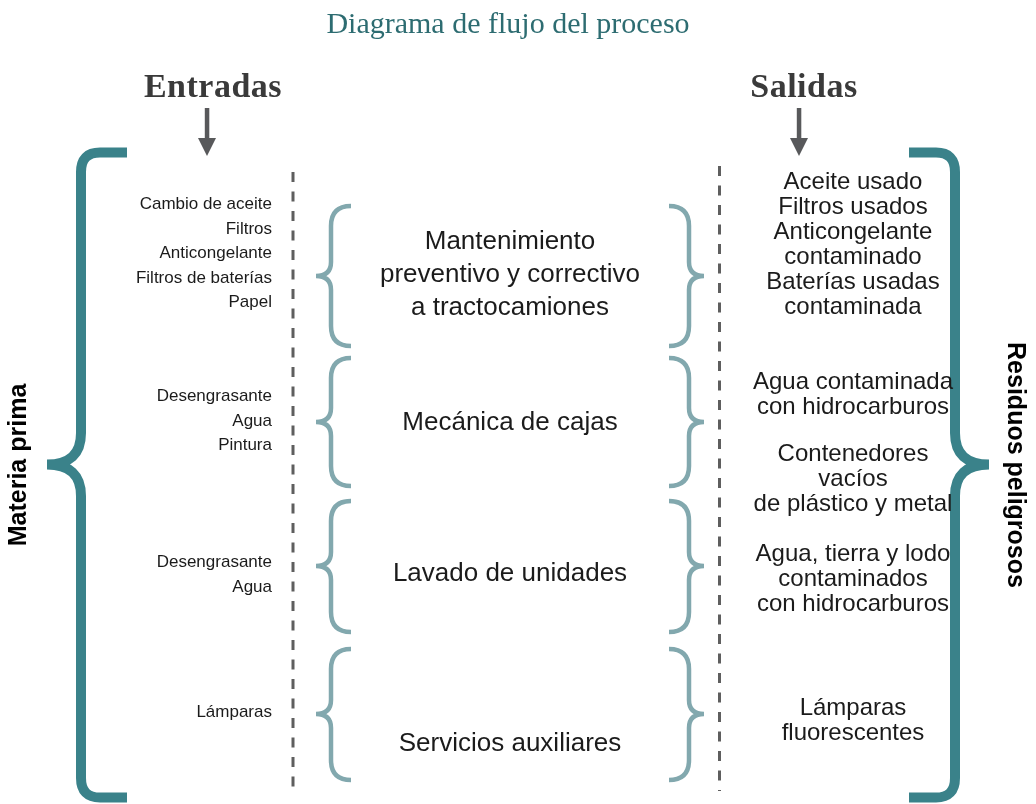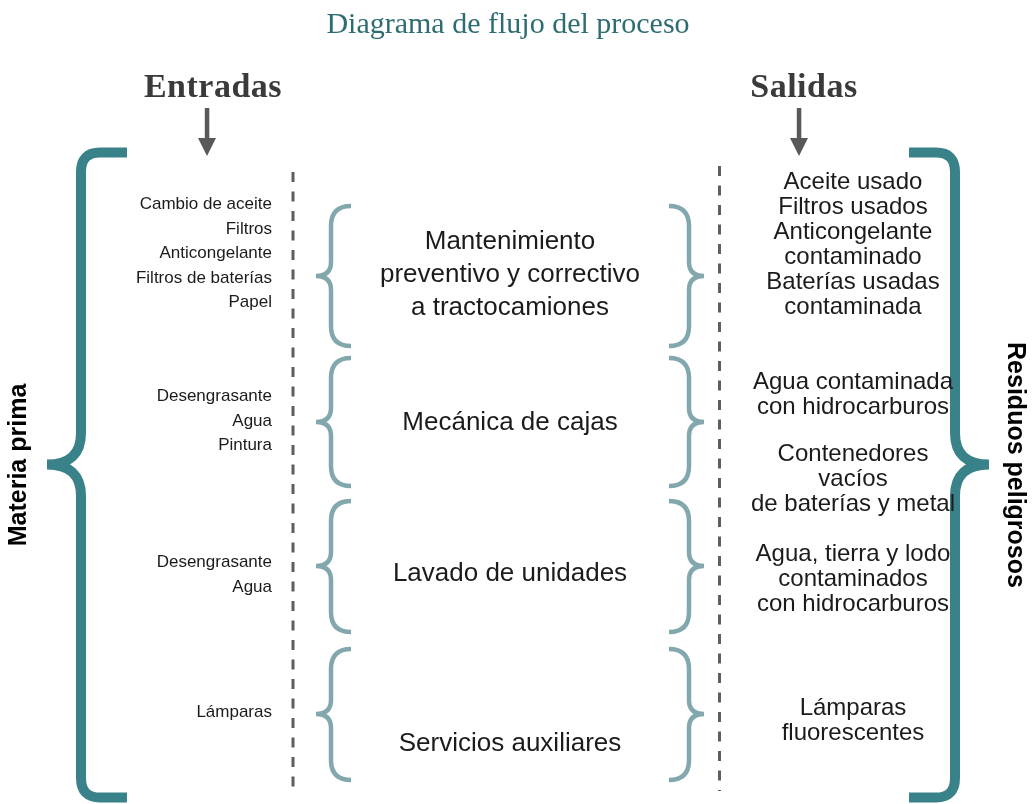--- a/index.html
+++ b/index.html
@@ -133,21 +133,21 @@
       <div class="line">contaminada</div>
     </div>
   </div>
   <div class="outputs r2">
     <div class="out-item">
       <div class="line">Agua contaminada</div>
       <div class="line">con hidrocarburos</div>
     </div>
     <div class="out-item">
       <div class="line">Contenedores vacíos</div>
-      <div class="line">de baterías y metal</div>
+      <div class="line">de plástico y metal</div>
     </div>
   </div>
   <div class="outputs r3">
     <div class="out-item">
       <div class="line">Agua, tierra y lodo</div>
       <div class="line">contaminados</div>
       <div class="line">con hidrocarburos</div>
     </div>
   </div>
   <div class="outputs r4">

